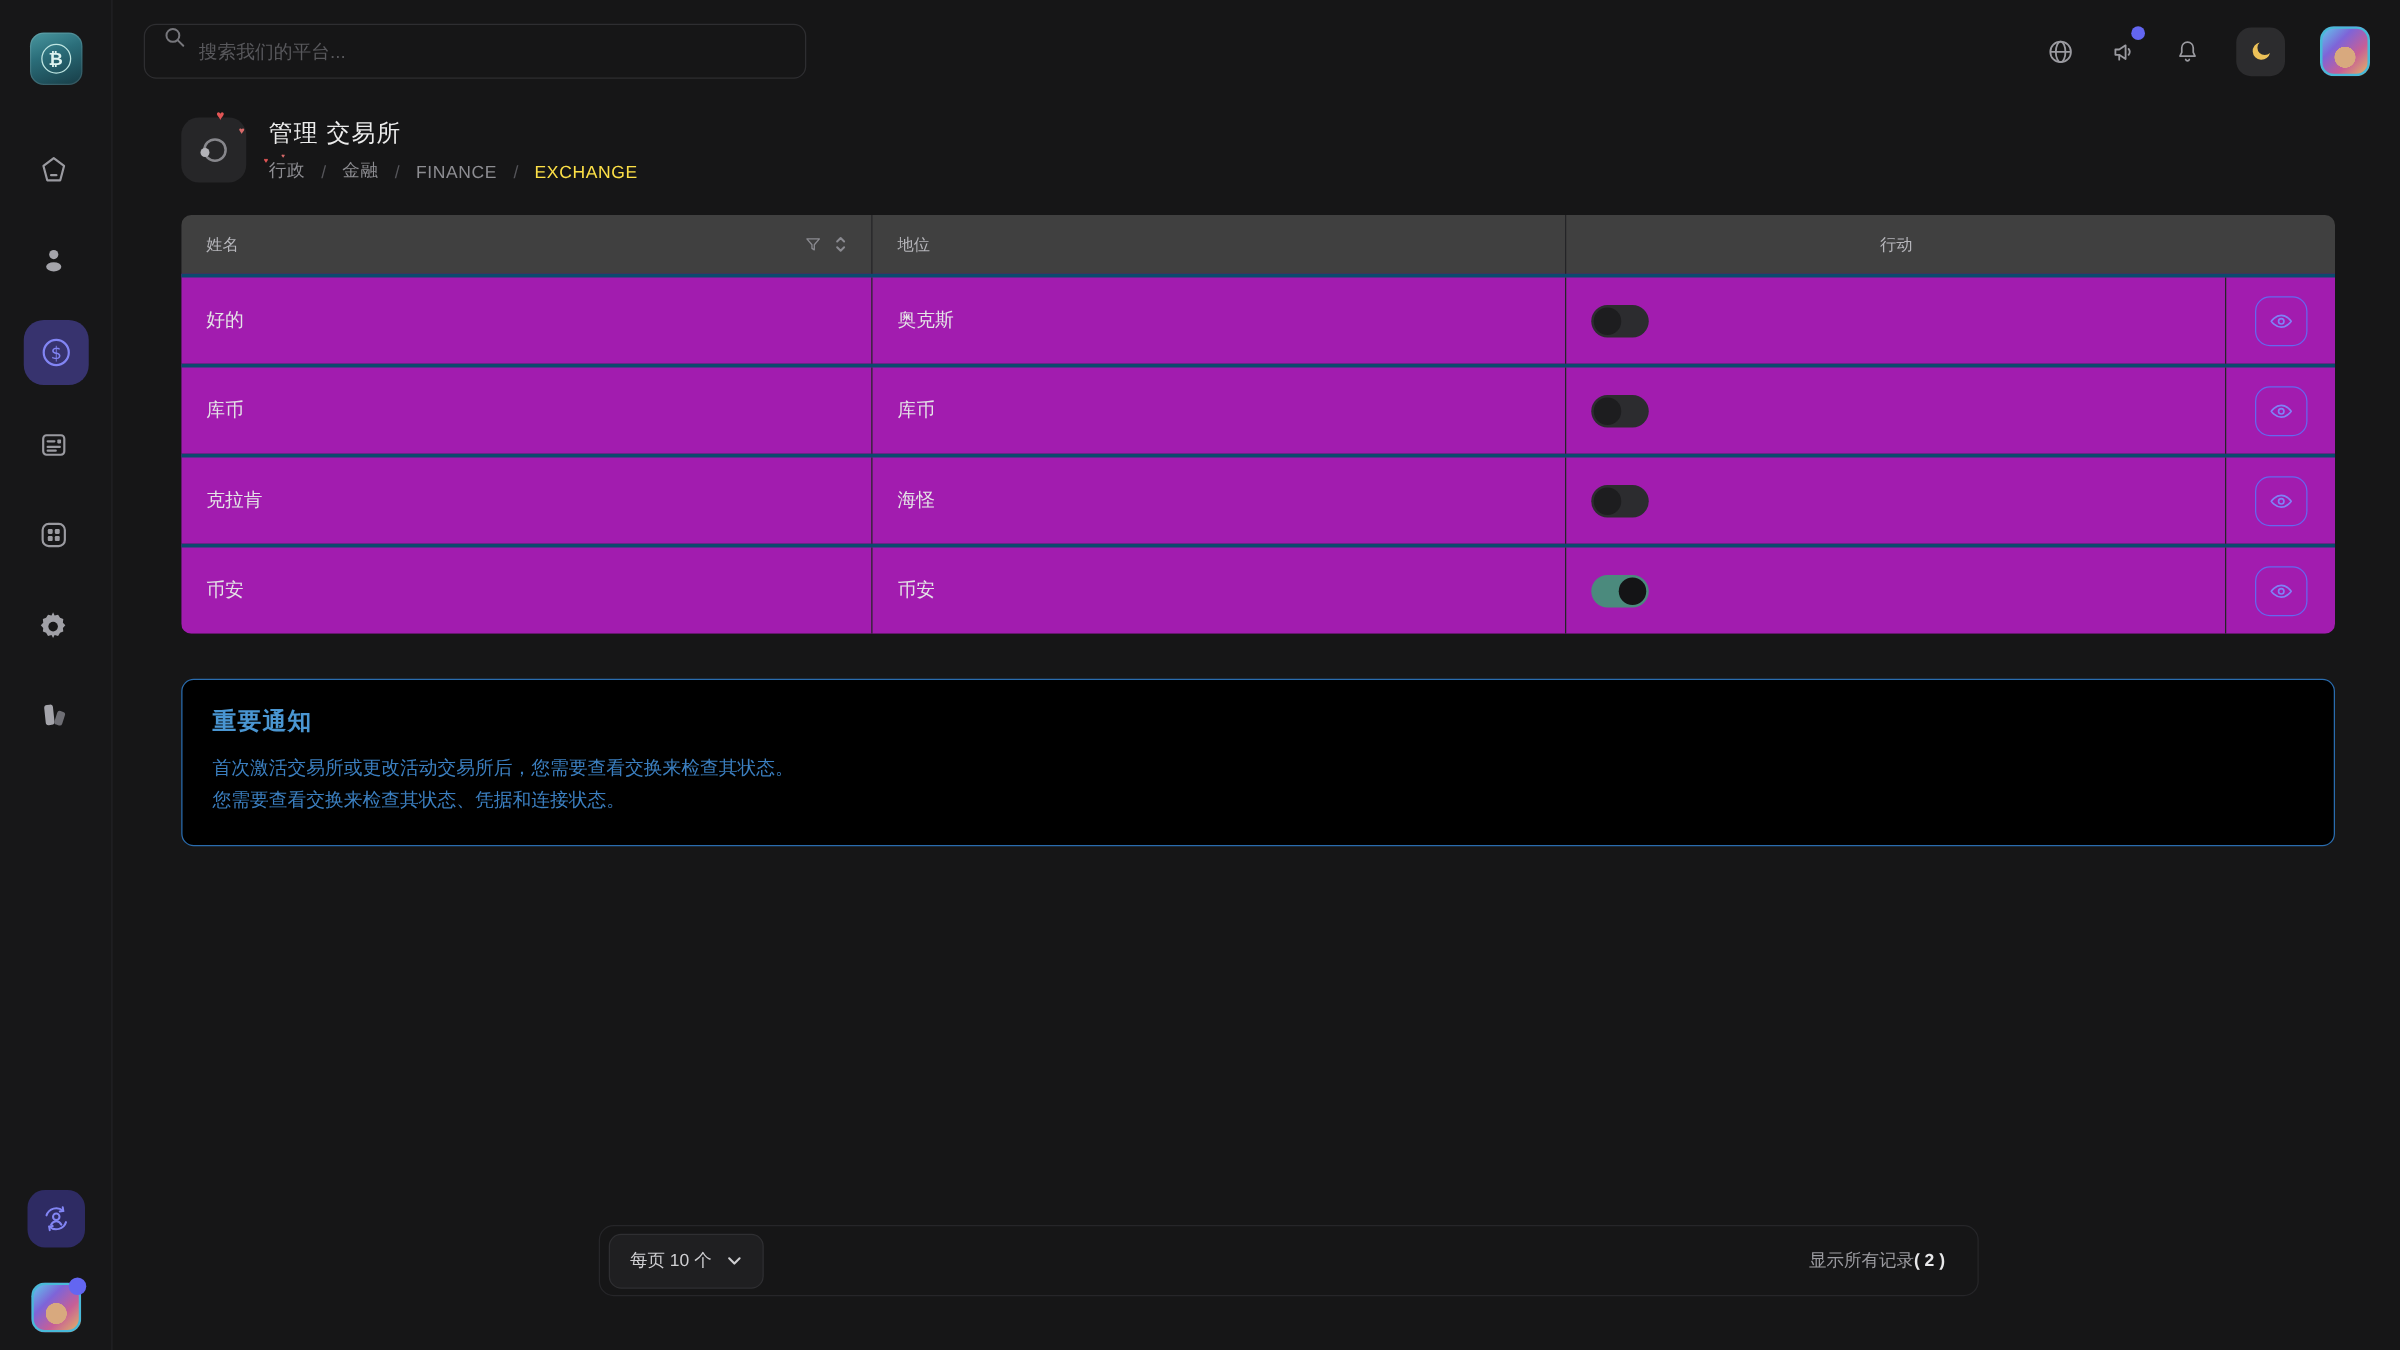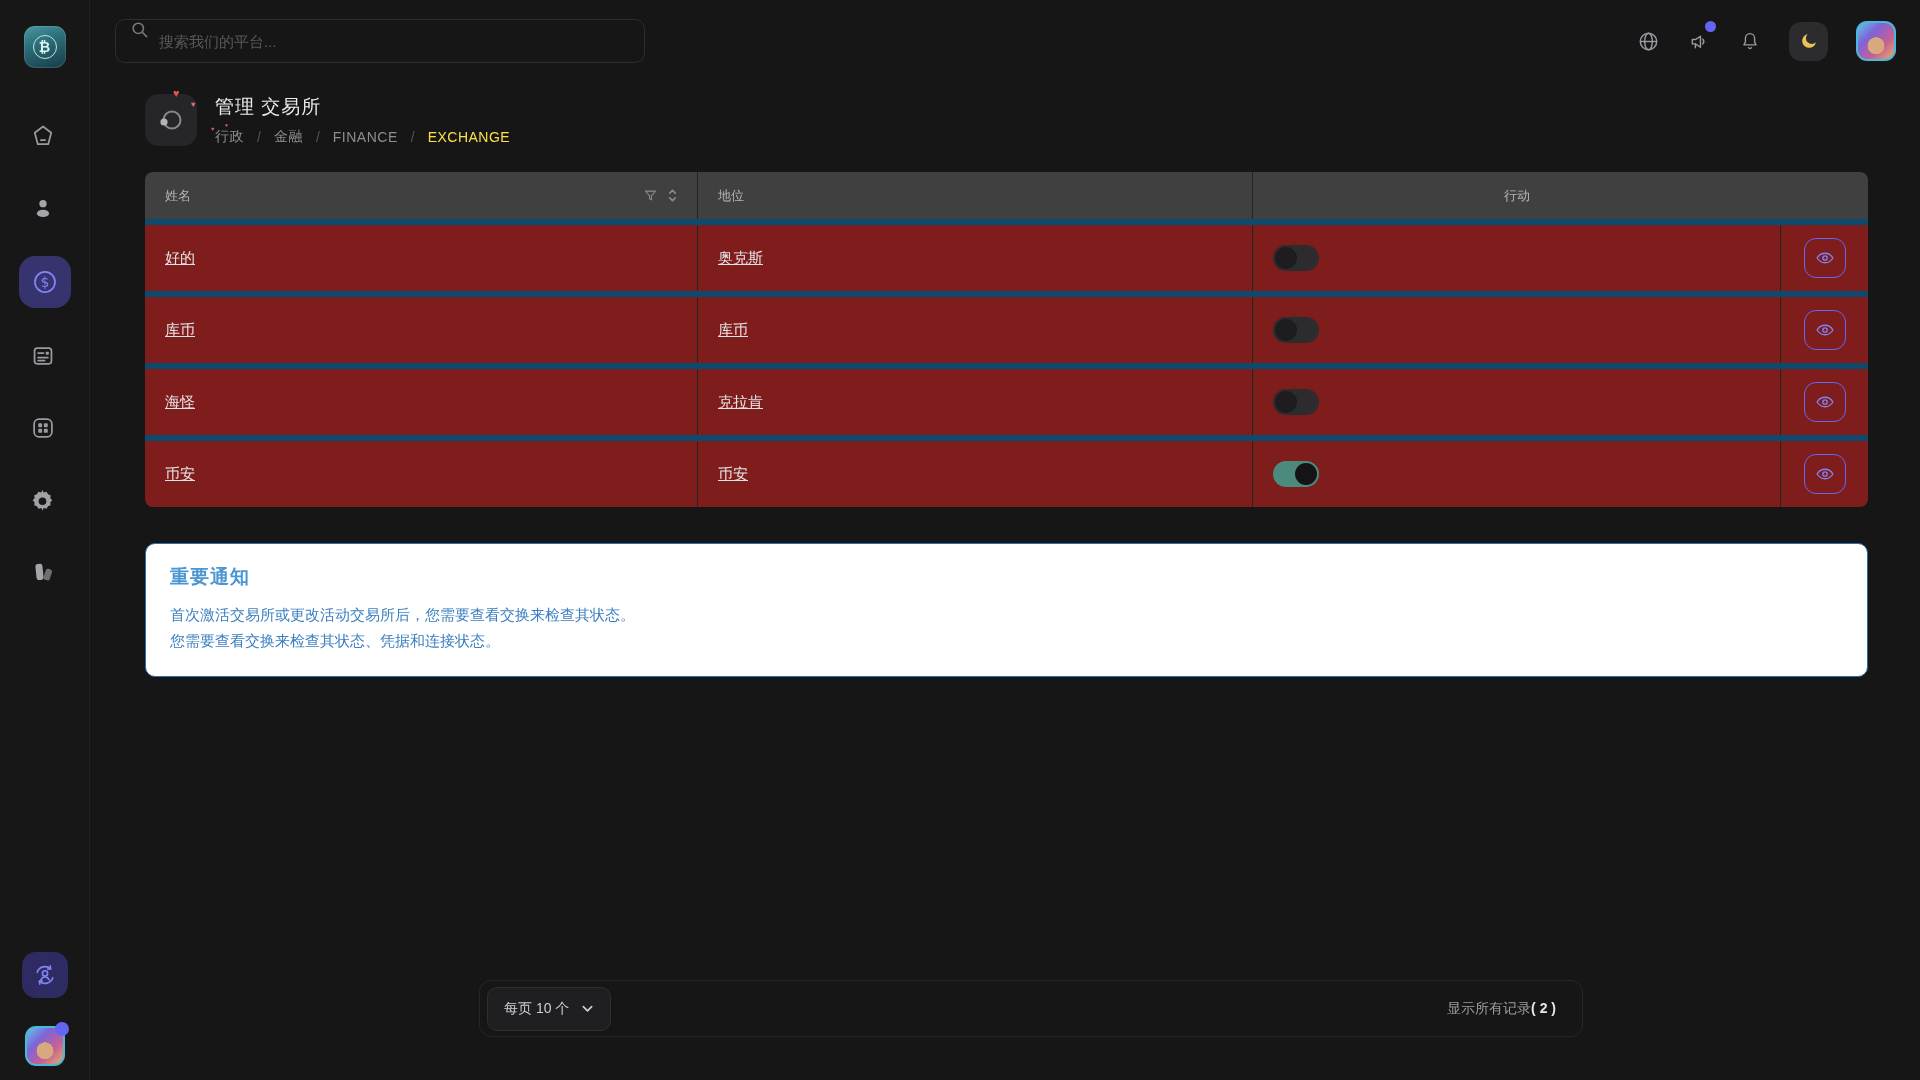--- a/index.html
+++ b/index.html
@@ -102,21 +102,21 @@
   
   .table { margin-top:26px; border-radius:8px; overflow:hidden; }
   .trow { display:grid; grid-template-columns:553px 555px 528px 87px; }
   .thead { background:#404040; height:47px; }
   .thead .cell { font-size:13px; color:#b5b5ba; display:flex; align-items:center; }
   .cell { padding-left:20px; border-right:1px solid #242427; }
   .cell:last-child { border-right:none; }
   .cell.center { padding-left:0; justify-content:center; }
   .hicons { margin-left:auto; margin-right:18px; display:flex; align-items:center; gap:8px; }
   .hicons svg { cursor:pointer; }
-  .tbody .trow { background:#7f1d1d; height:72px; border-top:6px solid #0c4a6e;text-decoration:underline; }
+  .tbody .trow { background:#a21caf; height:72px; border-top:3px solid #0c4a6e; }
   .tbody .cell { display:flex; align-items:center; font-size:15px; color:#e4e4e6; }
   .name-cell { font-weight:500; }
 
   .toggle {
     width:46px; height:26px; border-radius:13px; background:#2c2c2f;
     position:relative; cursor:pointer; border:none; flex:none;
   }
   .toggle .knob {
     position:absolute; top:2px; left:2px; width:22px; height:22px;
     border-radius:50%; background:#1d1d1f; transition:left .15s;
@@ -126,21 +126,21 @@
 
   .eye-btn {
     width:42px; height:40px; border-radius:12px; background:transparent;
     border:1px solid #6468f0; cursor:pointer;
     display:flex; align-items:center; justify-content:center;
   }
 
   
   .notice {
     margin-top:36px; border:1.5px solid #2a6cae; border-radius:10px;
-    background:#ffffff; padding:20px 24px 22px 24px;
+    background:#000000; padding:20px 24px 22px 24px;
   }
   .notice h2 { font-size:19px; color:#4a96d2; letter-spacing:1px; margin-bottom:12px; }
   .notice p { font-size:15px; color:#3b7fc0; line-height:26px; }
 
   
   .pagination {
     position:absolute; left:389px; top:980px; width:1104px; height:57px;
     border:1px solid #262629; border-radius:12px;
     display:flex; align-items:center; padding:0 26px 0 7px;
   }
@@ -352,22 +352,22 @@
               <button class="eye-btn">
             <svg width="20" height="20" viewBox="0 0 24 24" fill="none" stroke="#7f82f6" stroke-width="1.6">
                   <path d="M2.5 12S6 6.3 12 6.3 21.5 12 21.5 12 18 17.7 12 17.7 2.5 12 2.5 12z"></path>
                   <circle cx="12" cy="12" r="2.6"></circle>
                 </svg>
           </button>
             </div>
         </div>
 
         <div class="trow">
+          <div class="cell">克拉肯</div>
           <div class="cell name-cell">海怪</div>
-          <div class="cell">克拉肯</div>
           <div class="cell">
               <button class="toggle">
                 <span class="knob"></span>
               </button>
             </div>
           <div class="cell center">
               <button class="eye-btn">
             <svg width="20" height="20" viewBox="0 0 24 24" fill="none" stroke="#7f82f6" stroke-width="1.6">
                   <path d="M2.5 12S6 6.3 12 6.3 21.5 12 21.5 12 18 17.7 12 17.7 2.5 12 2.5 12z"></path>
                   <circle cx="12" cy="12" r="2.6"></circle>

